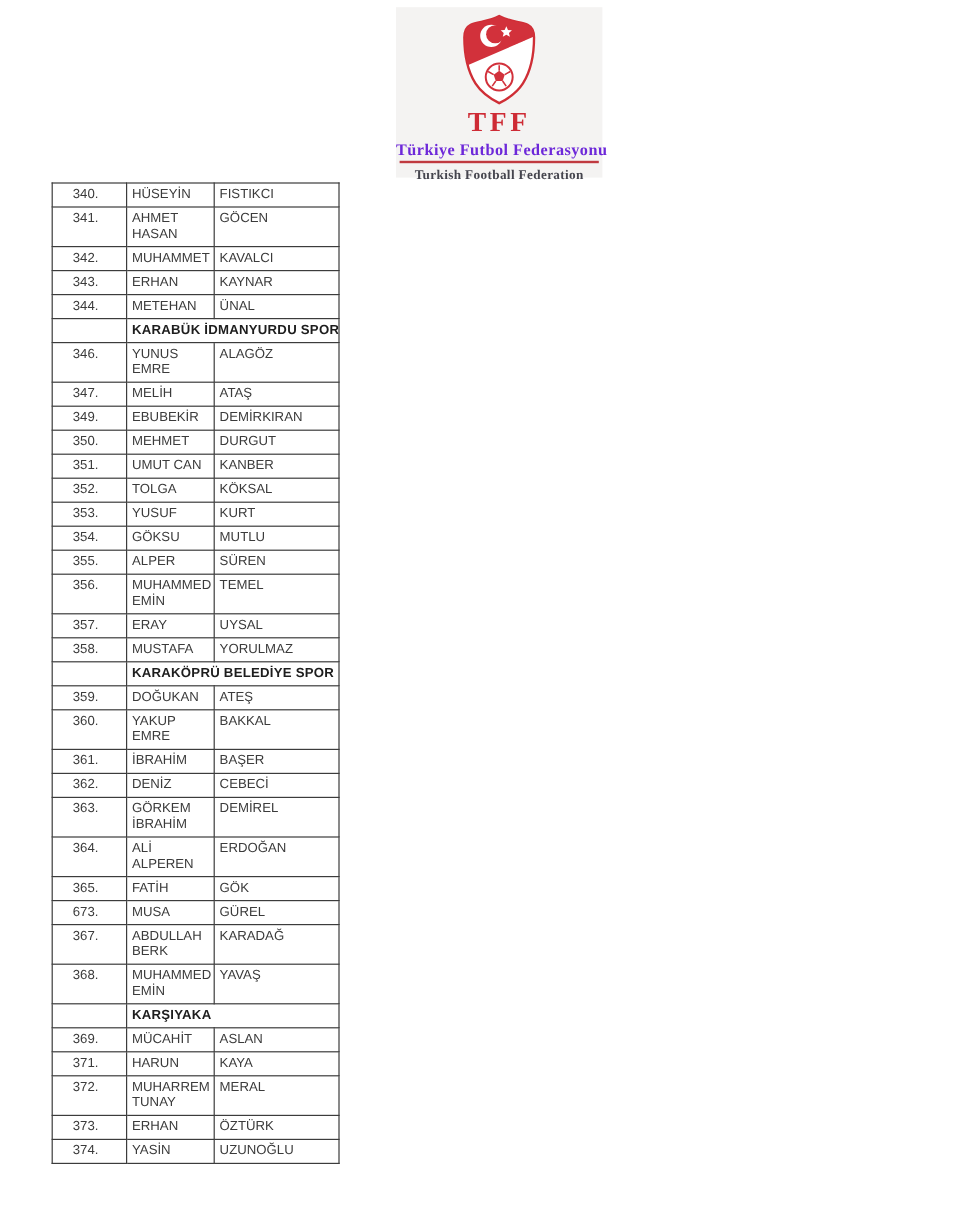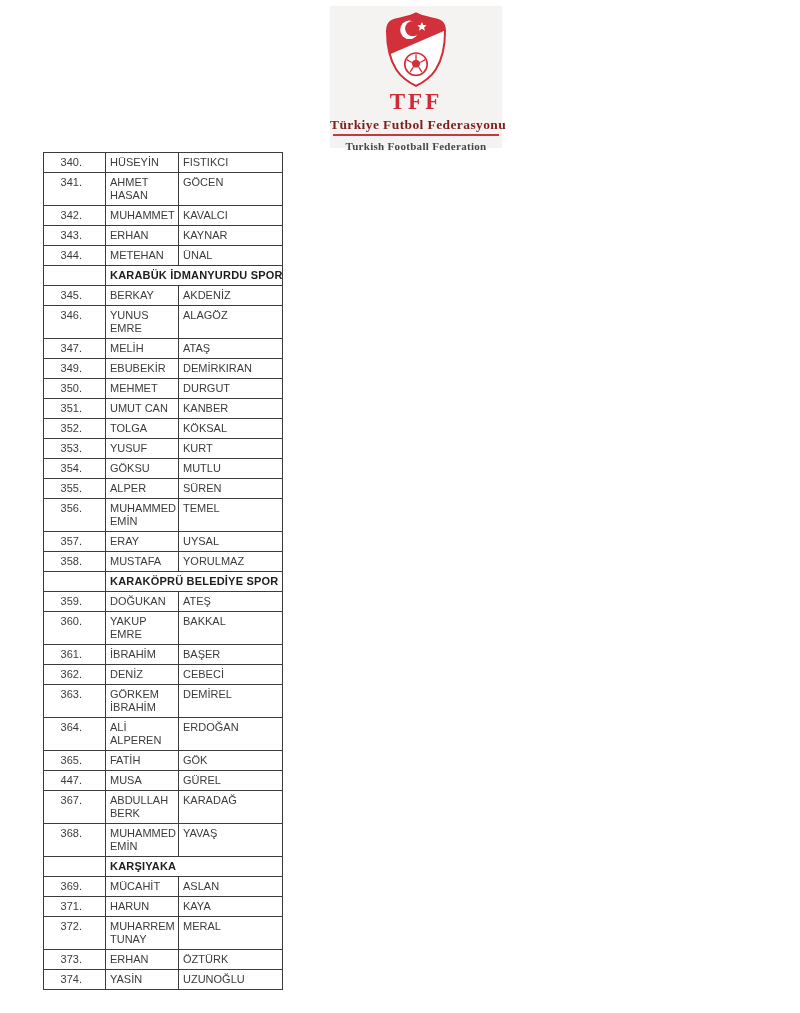--- a/index.html
+++ b/index.html
@@ -37,21 +37,21 @@
     line-height: 25px;
     letter-spacing: 3px;
     color: #ce2b35;
     margin-top: 1px;
   }
   .tff-name-tr {
     font-family: "Liberation Serif", "DejaVu Serif", serif;
     font-weight: bold;
     font-size: 13.5px;
     line-height: 15px;
-    color: #7f1d1d;
+    color: #6d28d9;
     letter-spacing: 0.4px;
     margin-top: 3px;
     white-space: nowrap;
   }
   .tff-underline {
     height: 2px;
     background: #c03a40;
     margin: 2px 3px 0 3px;
   }
   .tff-name-en {
@@ -168,25 +168,20 @@
       <tr>
         <td class="num">344.</td>
         <td class="first">METEHAN</td>
         <td class="last">ÜNAL</td>
       </tr>
       <tr>
         <td class="num"></td>
         <td class="sec" colspan="2">KARABÜK İDMANYURDU SPOR</td>
       </tr>
       <tr>
-        <td class="num">345.</td>
-        <td class="first">BERKAY</td>
-        <td class="last">AKDENİZ</td>
-      </tr>
-      <tr>
         <td class="num">346.</td>
         <td class="first">YUNUS EMRE</td>
         <td class="last">ALAGÖZ</td>
       </tr>
       <tr>
         <td class="num">347.</td>
         <td class="first">MELİH</td>
         <td class="last">ATAŞ</td>
       </tr>
       <tr>
@@ -274,21 +269,21 @@
         <td class="num">364.</td>
         <td class="first">ALİ ALPEREN</td>
         <td class="last">ERDOĞAN</td>
       </tr>
       <tr>
         <td class="num">365.</td>
         <td class="first">FATİH</td>
         <td class="last">GÖK</td>
       </tr>
       <tr>
-        <td class="num">447.</td>
+        <td class="num">673.</td>
         <td class="first">MUSA</td>
         <td class="last">GÜREL</td>
       </tr>
       <tr>
         <td class="num">367.</td>
         <td class="first">ABDULLAH
 BERK</td>
         <td class="last">KARADAĞ</td>
       </tr>
       <tr>

